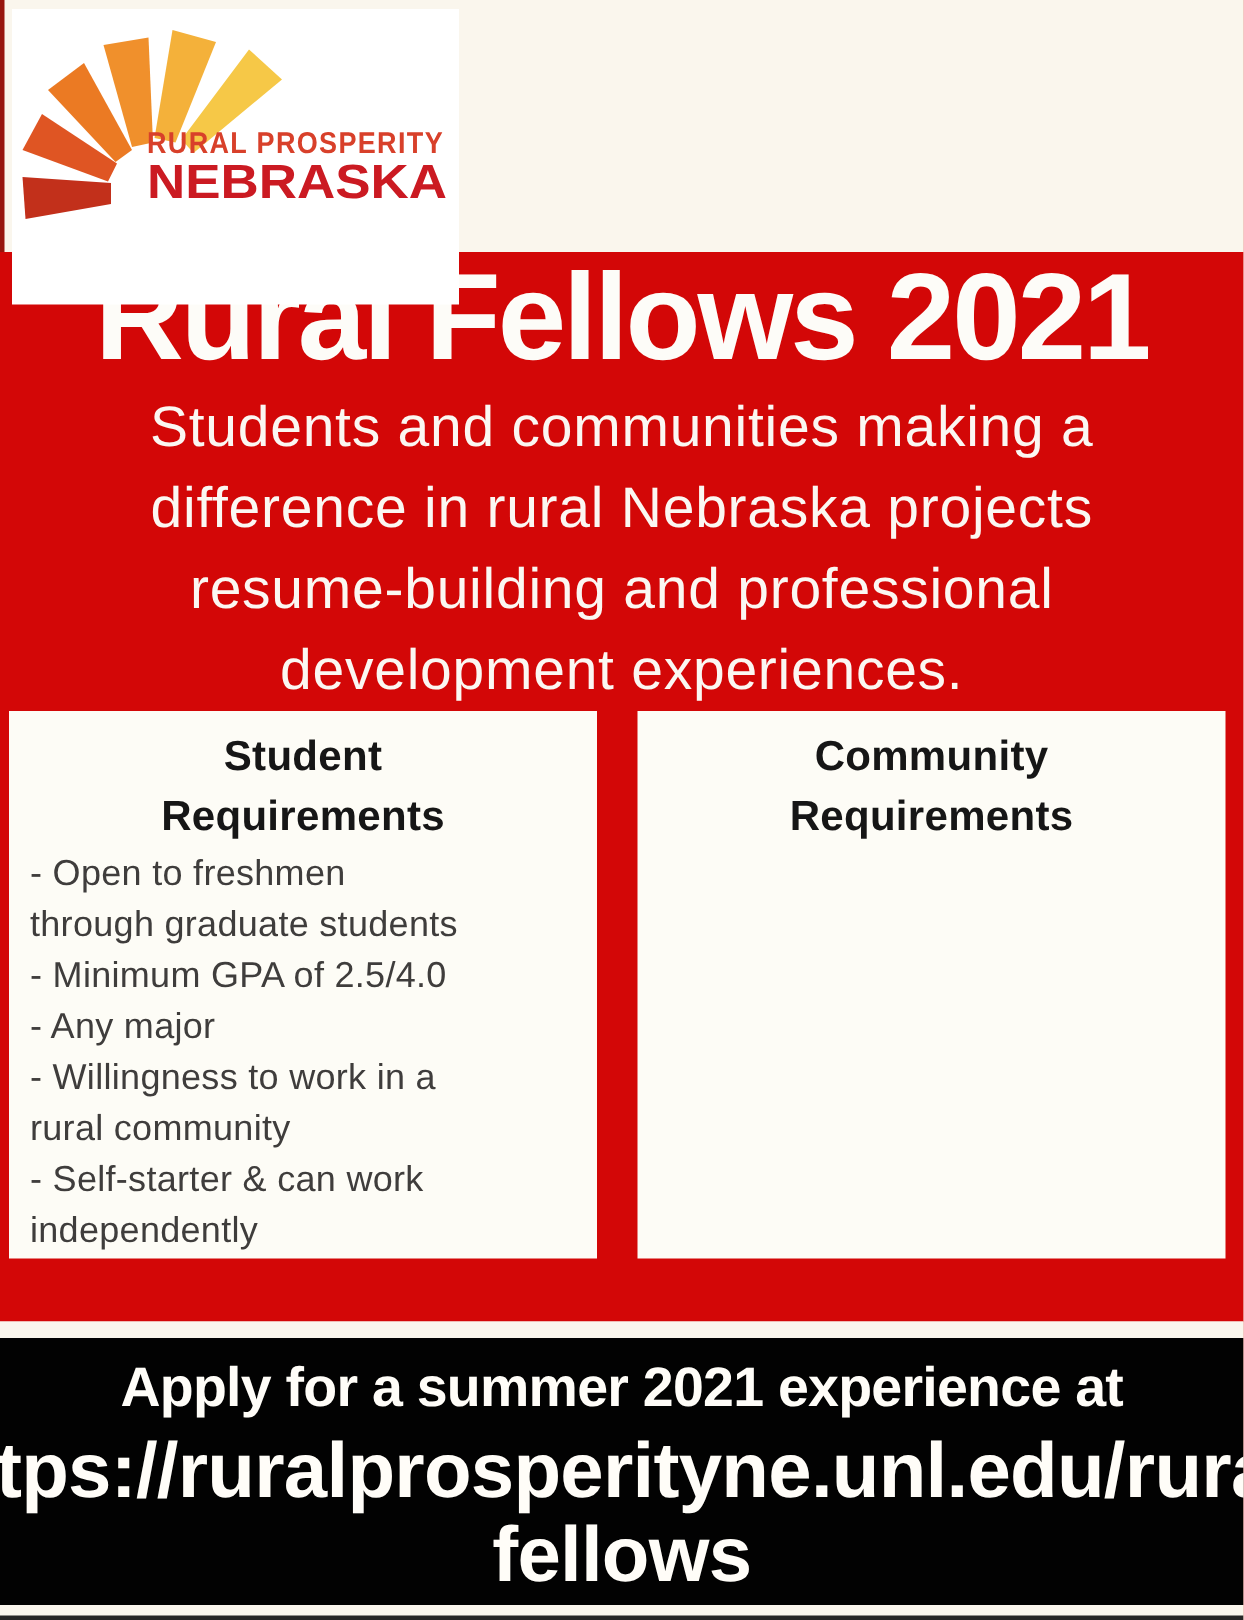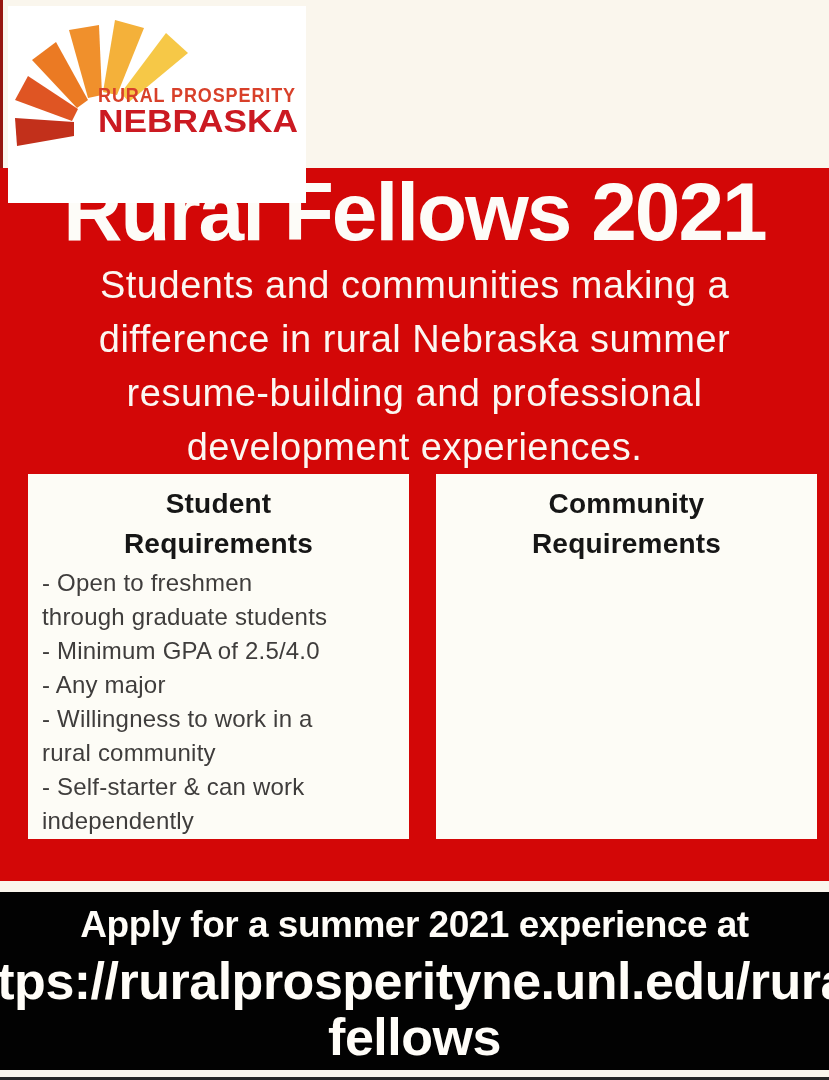--- a/index.html
+++ b/index.html
@@ -31,21 +31,21 @@
   .hero-title{
     margin:0;font-size:82px;line-height:88px;font-weight:800;
     letter-spacing:-2px;color:#fdfcf8;
   }
   .hero-subtitle{
     margin:2px 0 0 0;font-size:38px;line-height:54px;font-weight:300;
     letter-spacing:.5px;color:#fbf7f2;white-space:pre-line;
   }
   
   .cards{
-    display:flex;gap:27px;margin:0 12px 0 28px;height:309px;
+    display:flex;gap:27px;margin:0 12px 0 6px;height:309px;
   }
   .card{
     flex:1;background:#fdfcf6;box-sizing:border-box;
     padding:10px 14px 0 14px;text-align:left;height:365px;
   }
   .card-title{
     margin:0 0 2px 0;text-align:center;color:#161616;
     font-size:28px;line-height:40px;font-weight:800;white-space:pre-line;
     letter-spacing:.2px;
   }
@@ -88,21 +88,21 @@
         <polygon points="121,96 180,47 158,27 113,87" fill="#f6c847"></polygon>
         <text x="90" y="96" font-size="20" font-weight="bold" letter-spacing="1" textLength="198" lengthAdjust="spacingAndGlyphs" fill="#d8402a">RURAL PROSPERITY</text>
         <text x="90" y="126" font-size="32" font-weight="bold" textLength="200" lengthAdjust="spacingAndGlyphs" fill="#cb1a22">NEBRASKA</text>
       </svg>
     </div>
   </div>
 
   <div class="hero">
     <h1 class="hero-title">Rural Fellows 2021</h1>
     <p class="hero-subtitle">Students and communities making a
-difference in rural Nebraska summer
+difference in rural Nebraska projects
 resume-building and professional
 development experiences.</p>
 
     <div class="cards">
       <div class="card">
         <h2 class="card-title">Student
 Requirements</h2>
         <div>
             <div class="bullet">- Open to freshmen
 through graduate students</div>

